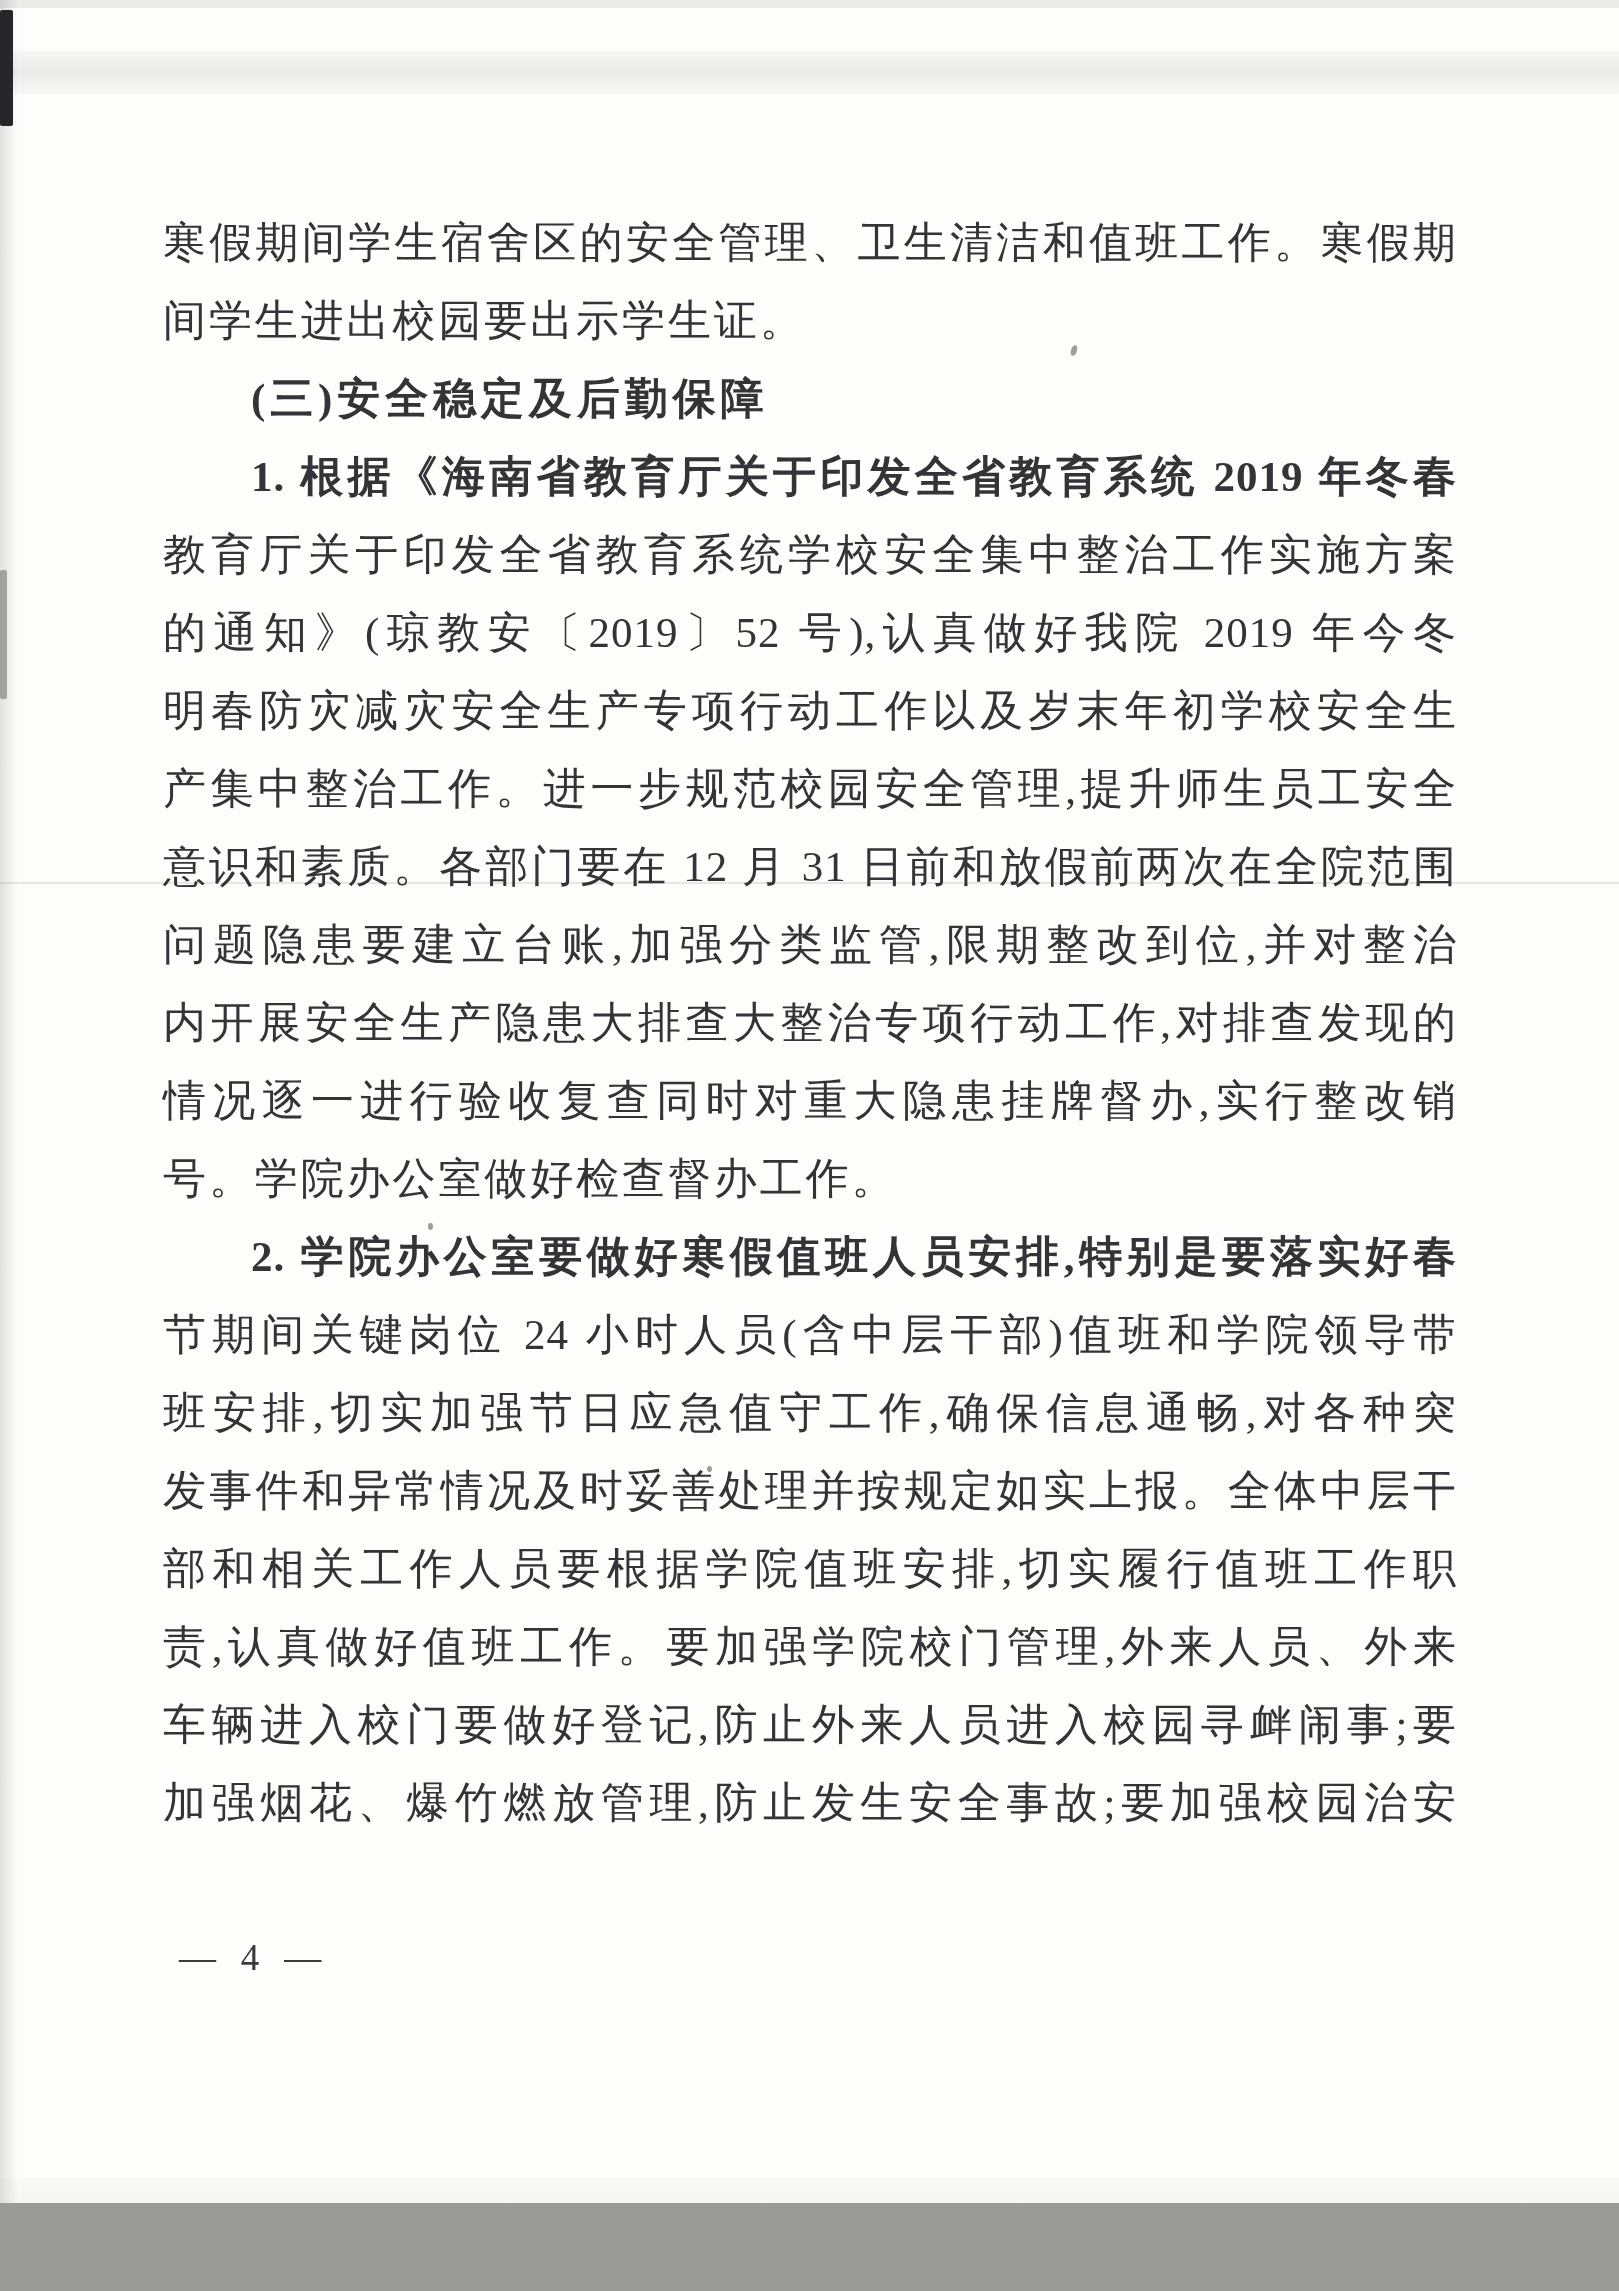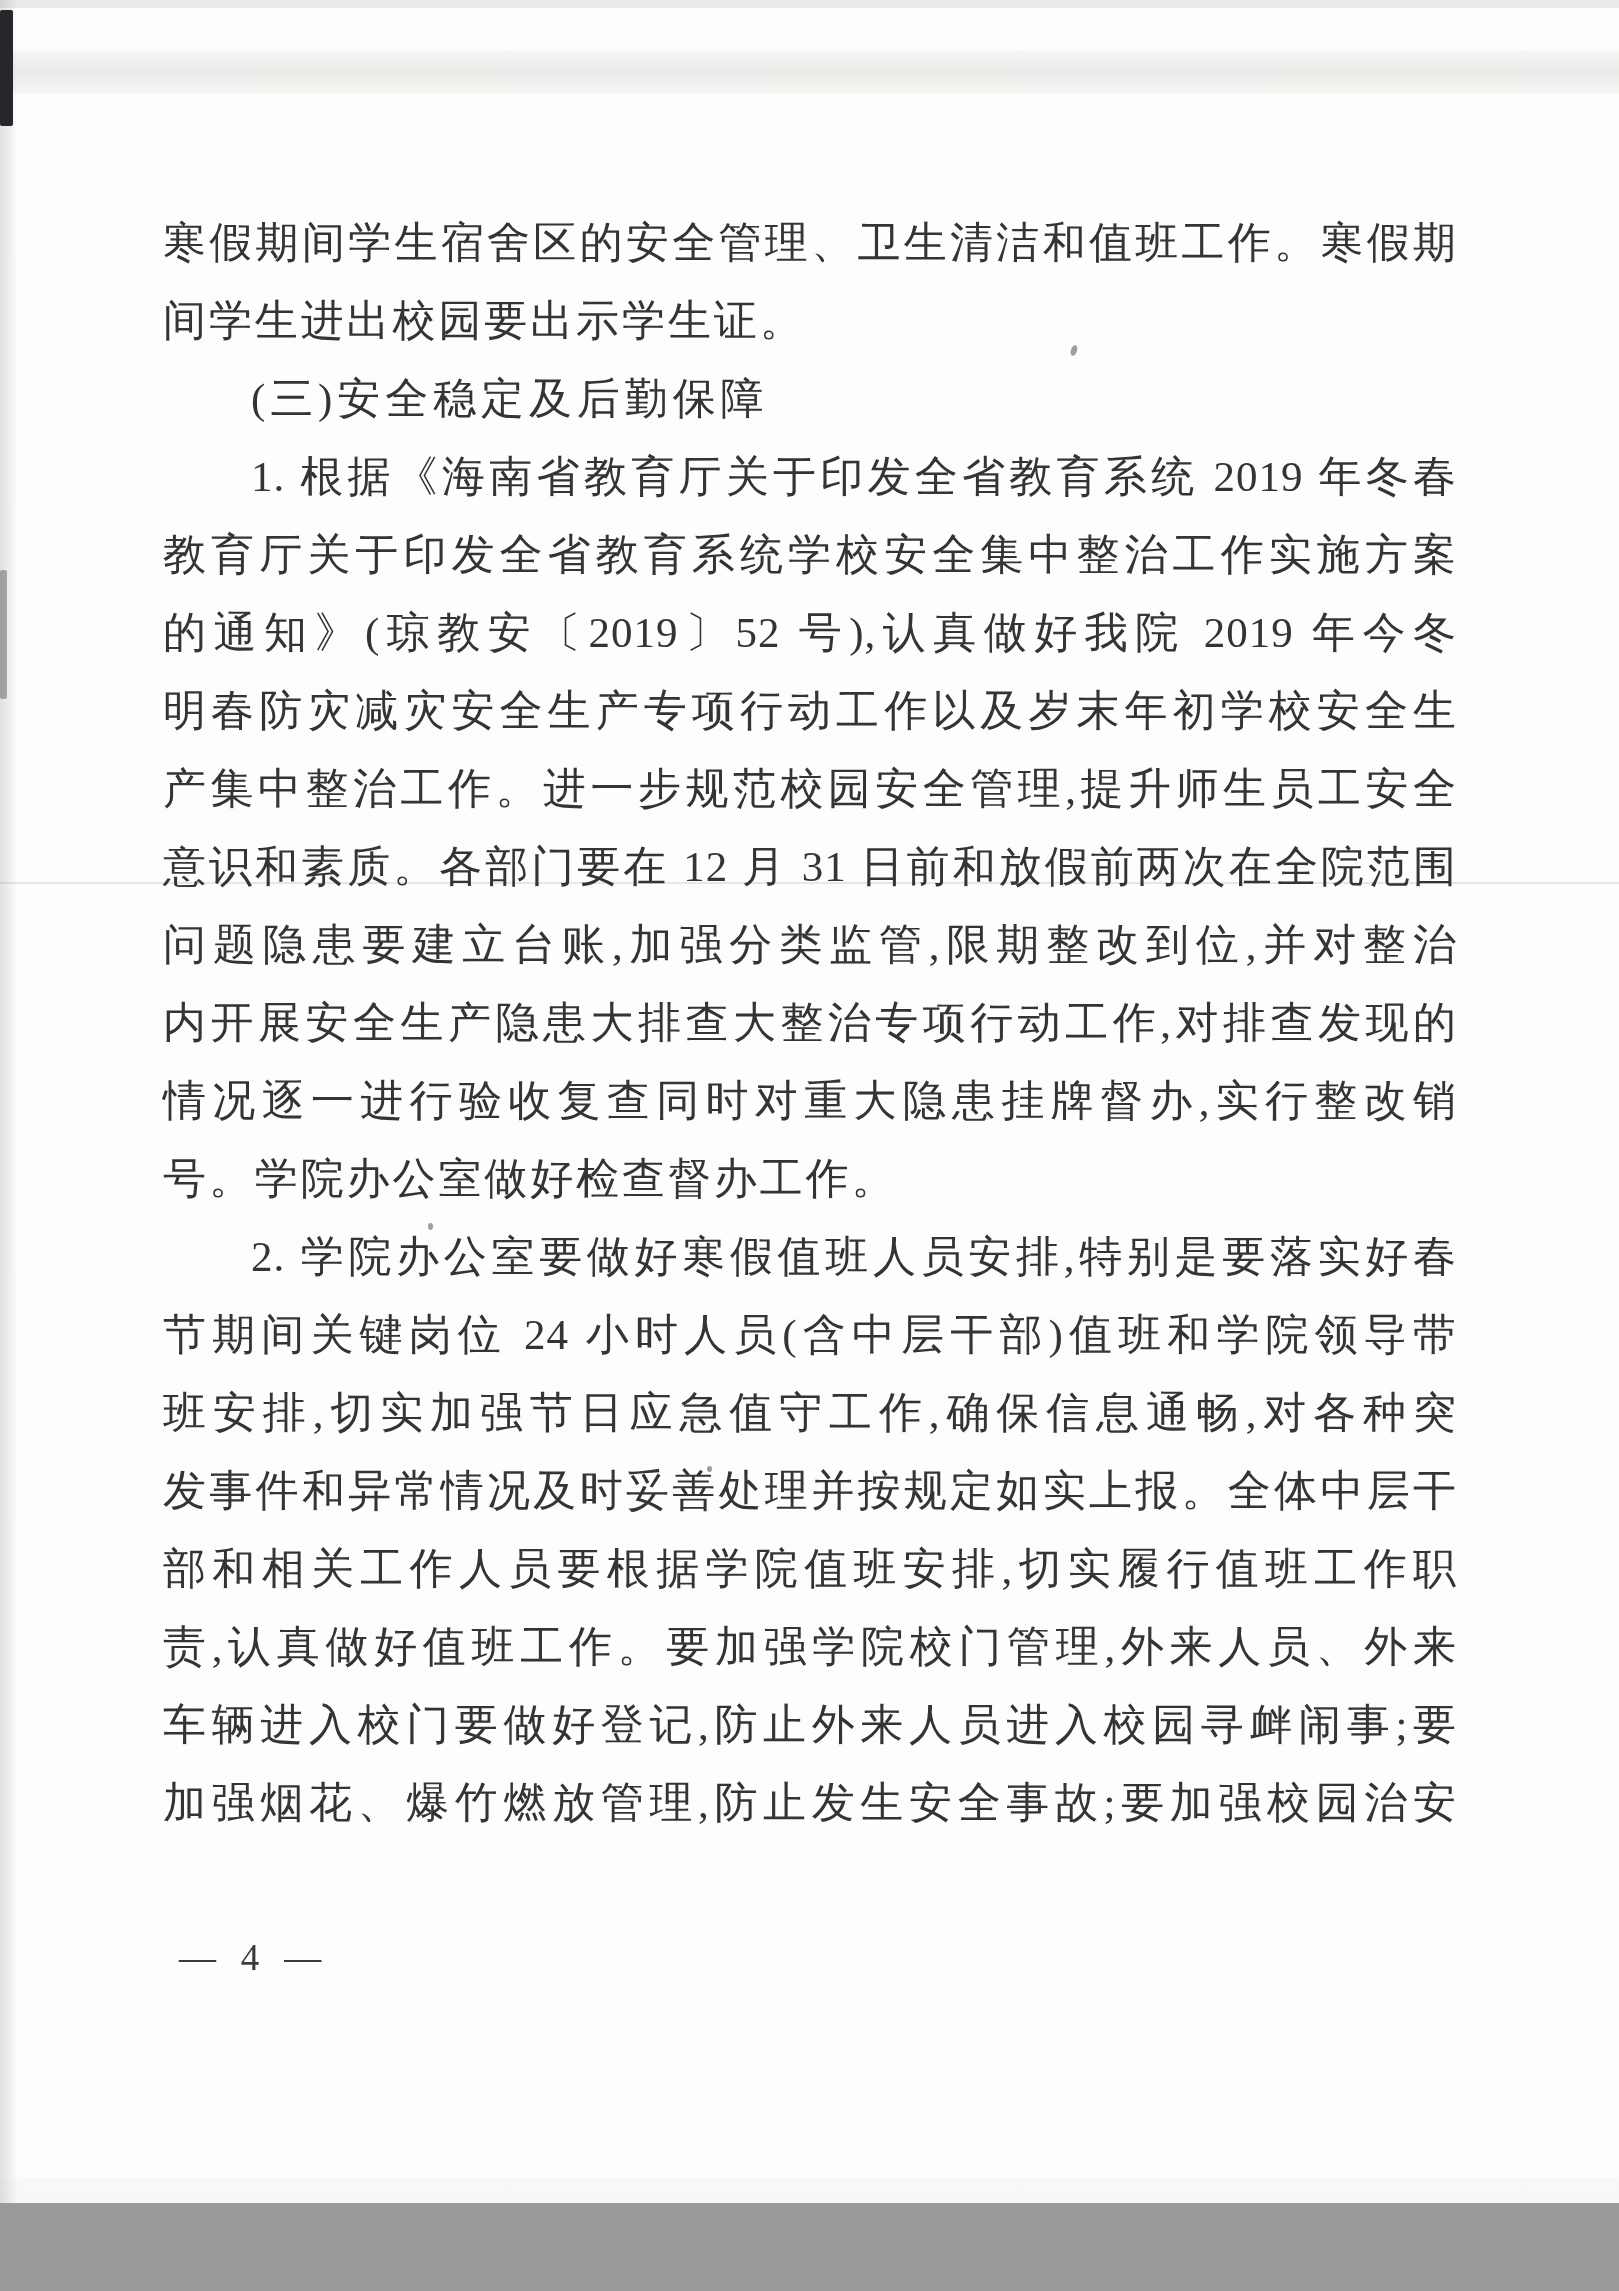--- a/index.html
+++ b/index.html
@@ -37,22 +37,22 @@
   }
   .line {
     height: 78px;
     line-height: 78px;
     font-size: 43px;
     letter-spacing: 2.9px;
     text-align: justify;
     text-align-last: left;
   }
   .line.fill { text-align-last: justify; letter-spacing: 1px; }
-  .line.indent { padding-left: 88px; }
-  .line.bold { font-weight: 400; letter-spacing: 4.9px; }
+  .line.indent { padding-left: 88px; font-weight: bold; }
+  .line.bold { font-weight: 700; letter-spacing: 4.9px; }
   .page-number {
     position: absolute;
     left: 179px;
     top: 1936px;
     font-size: 37px;
     letter-spacing: 7.8px;
     color: #3a3a3e;
   }
 </style>
 </head>

